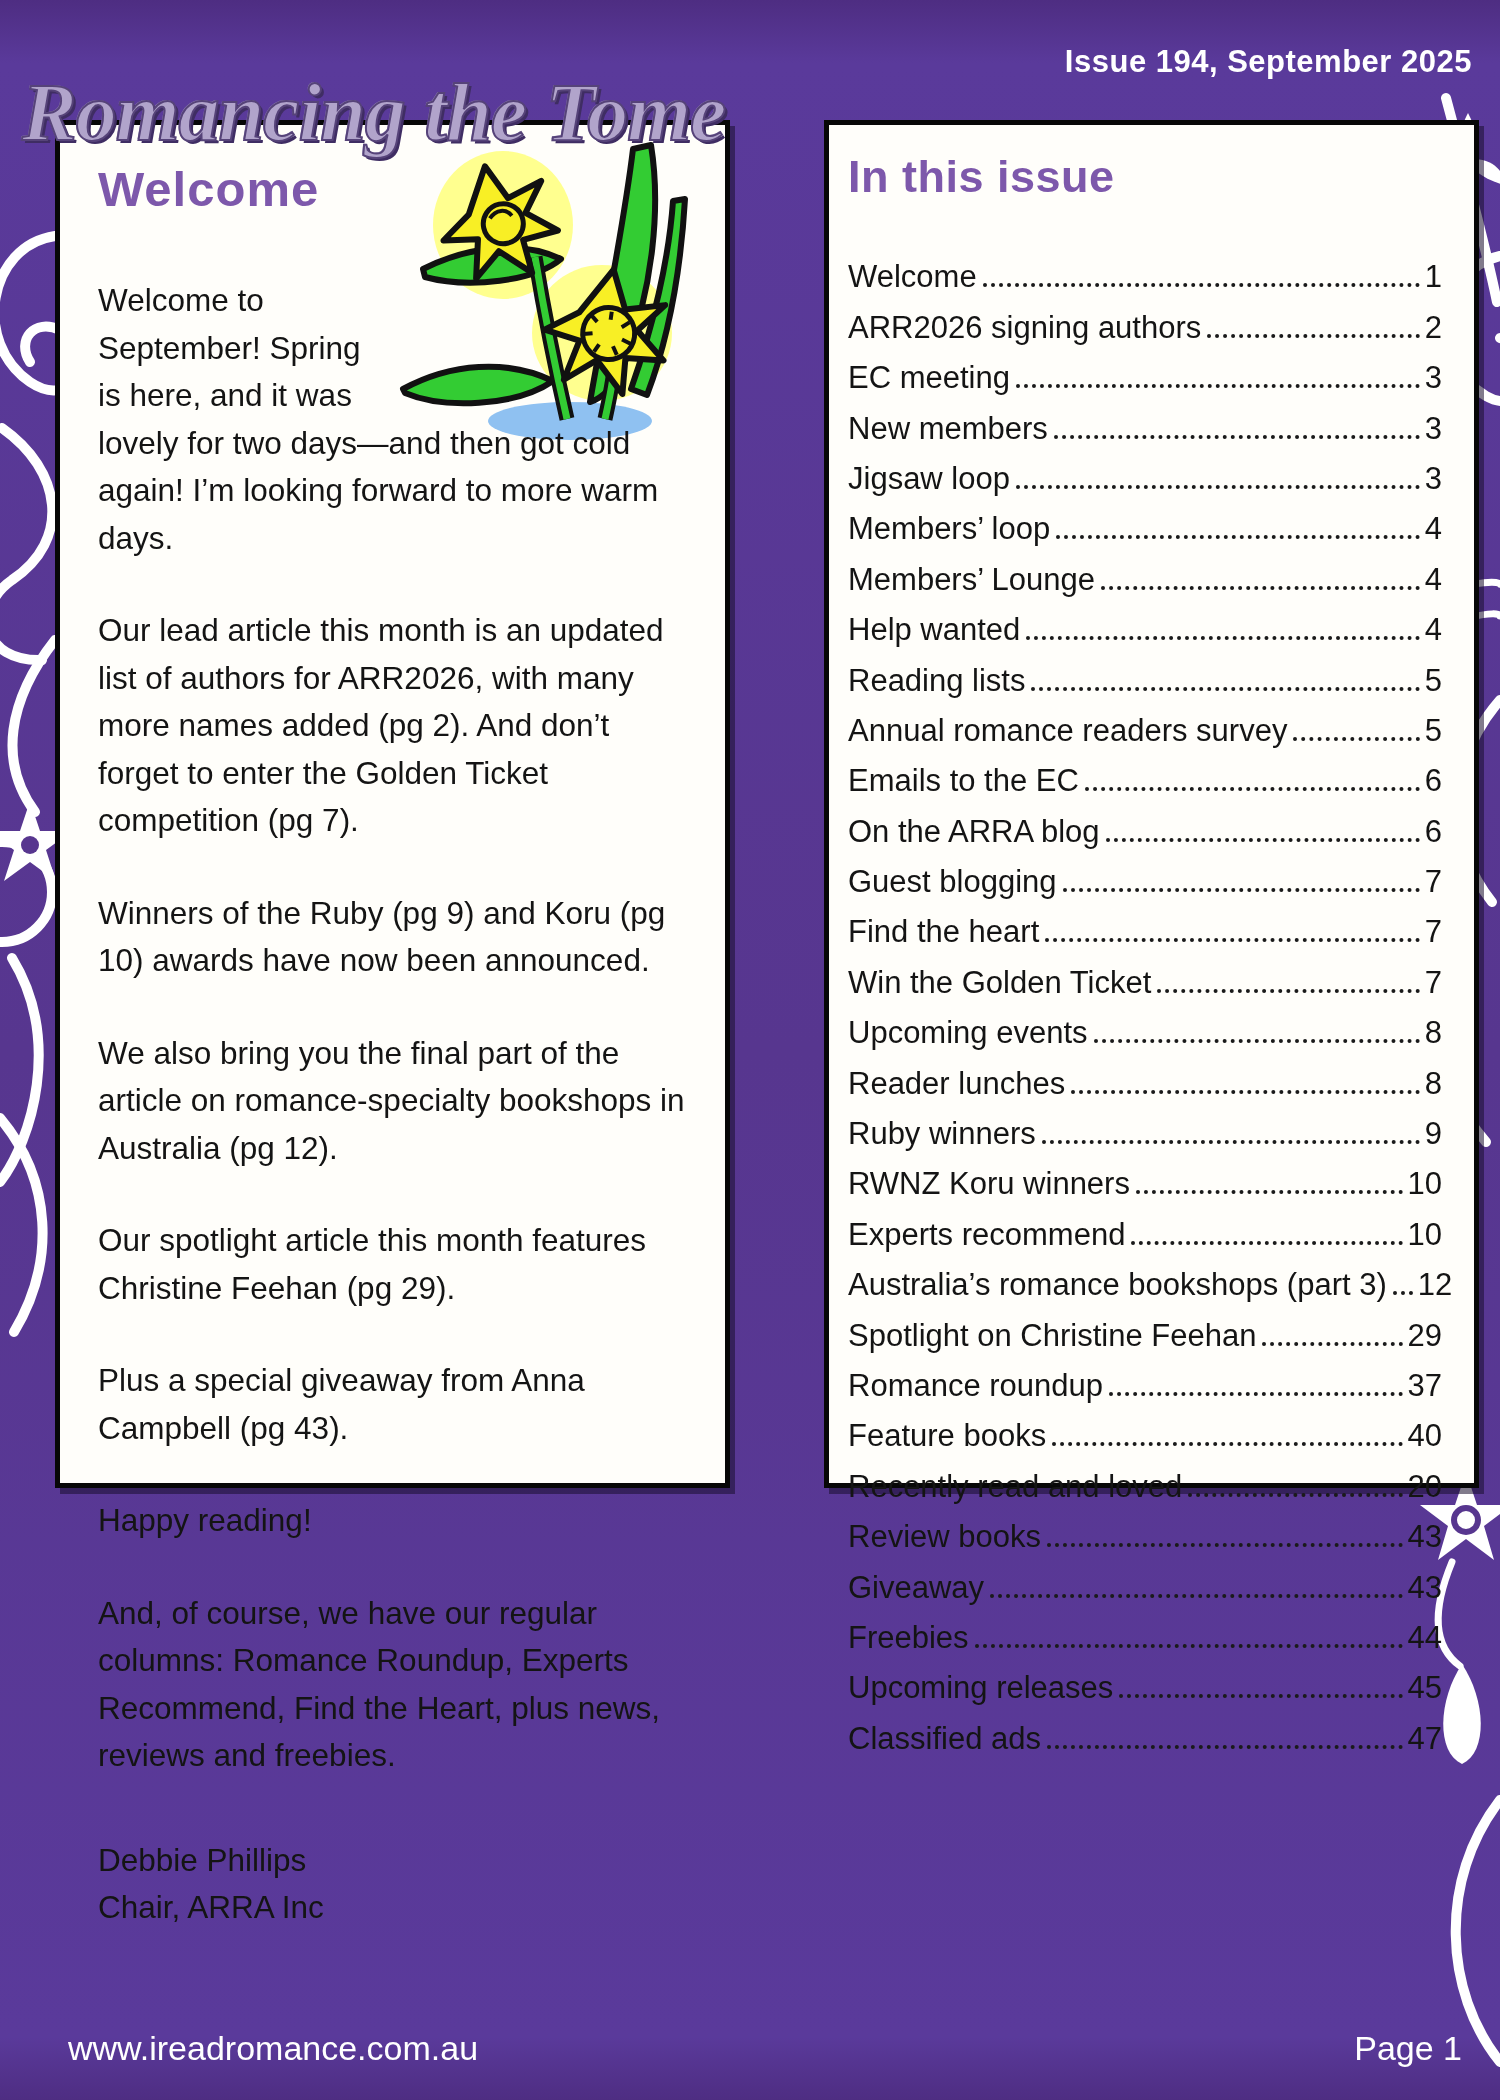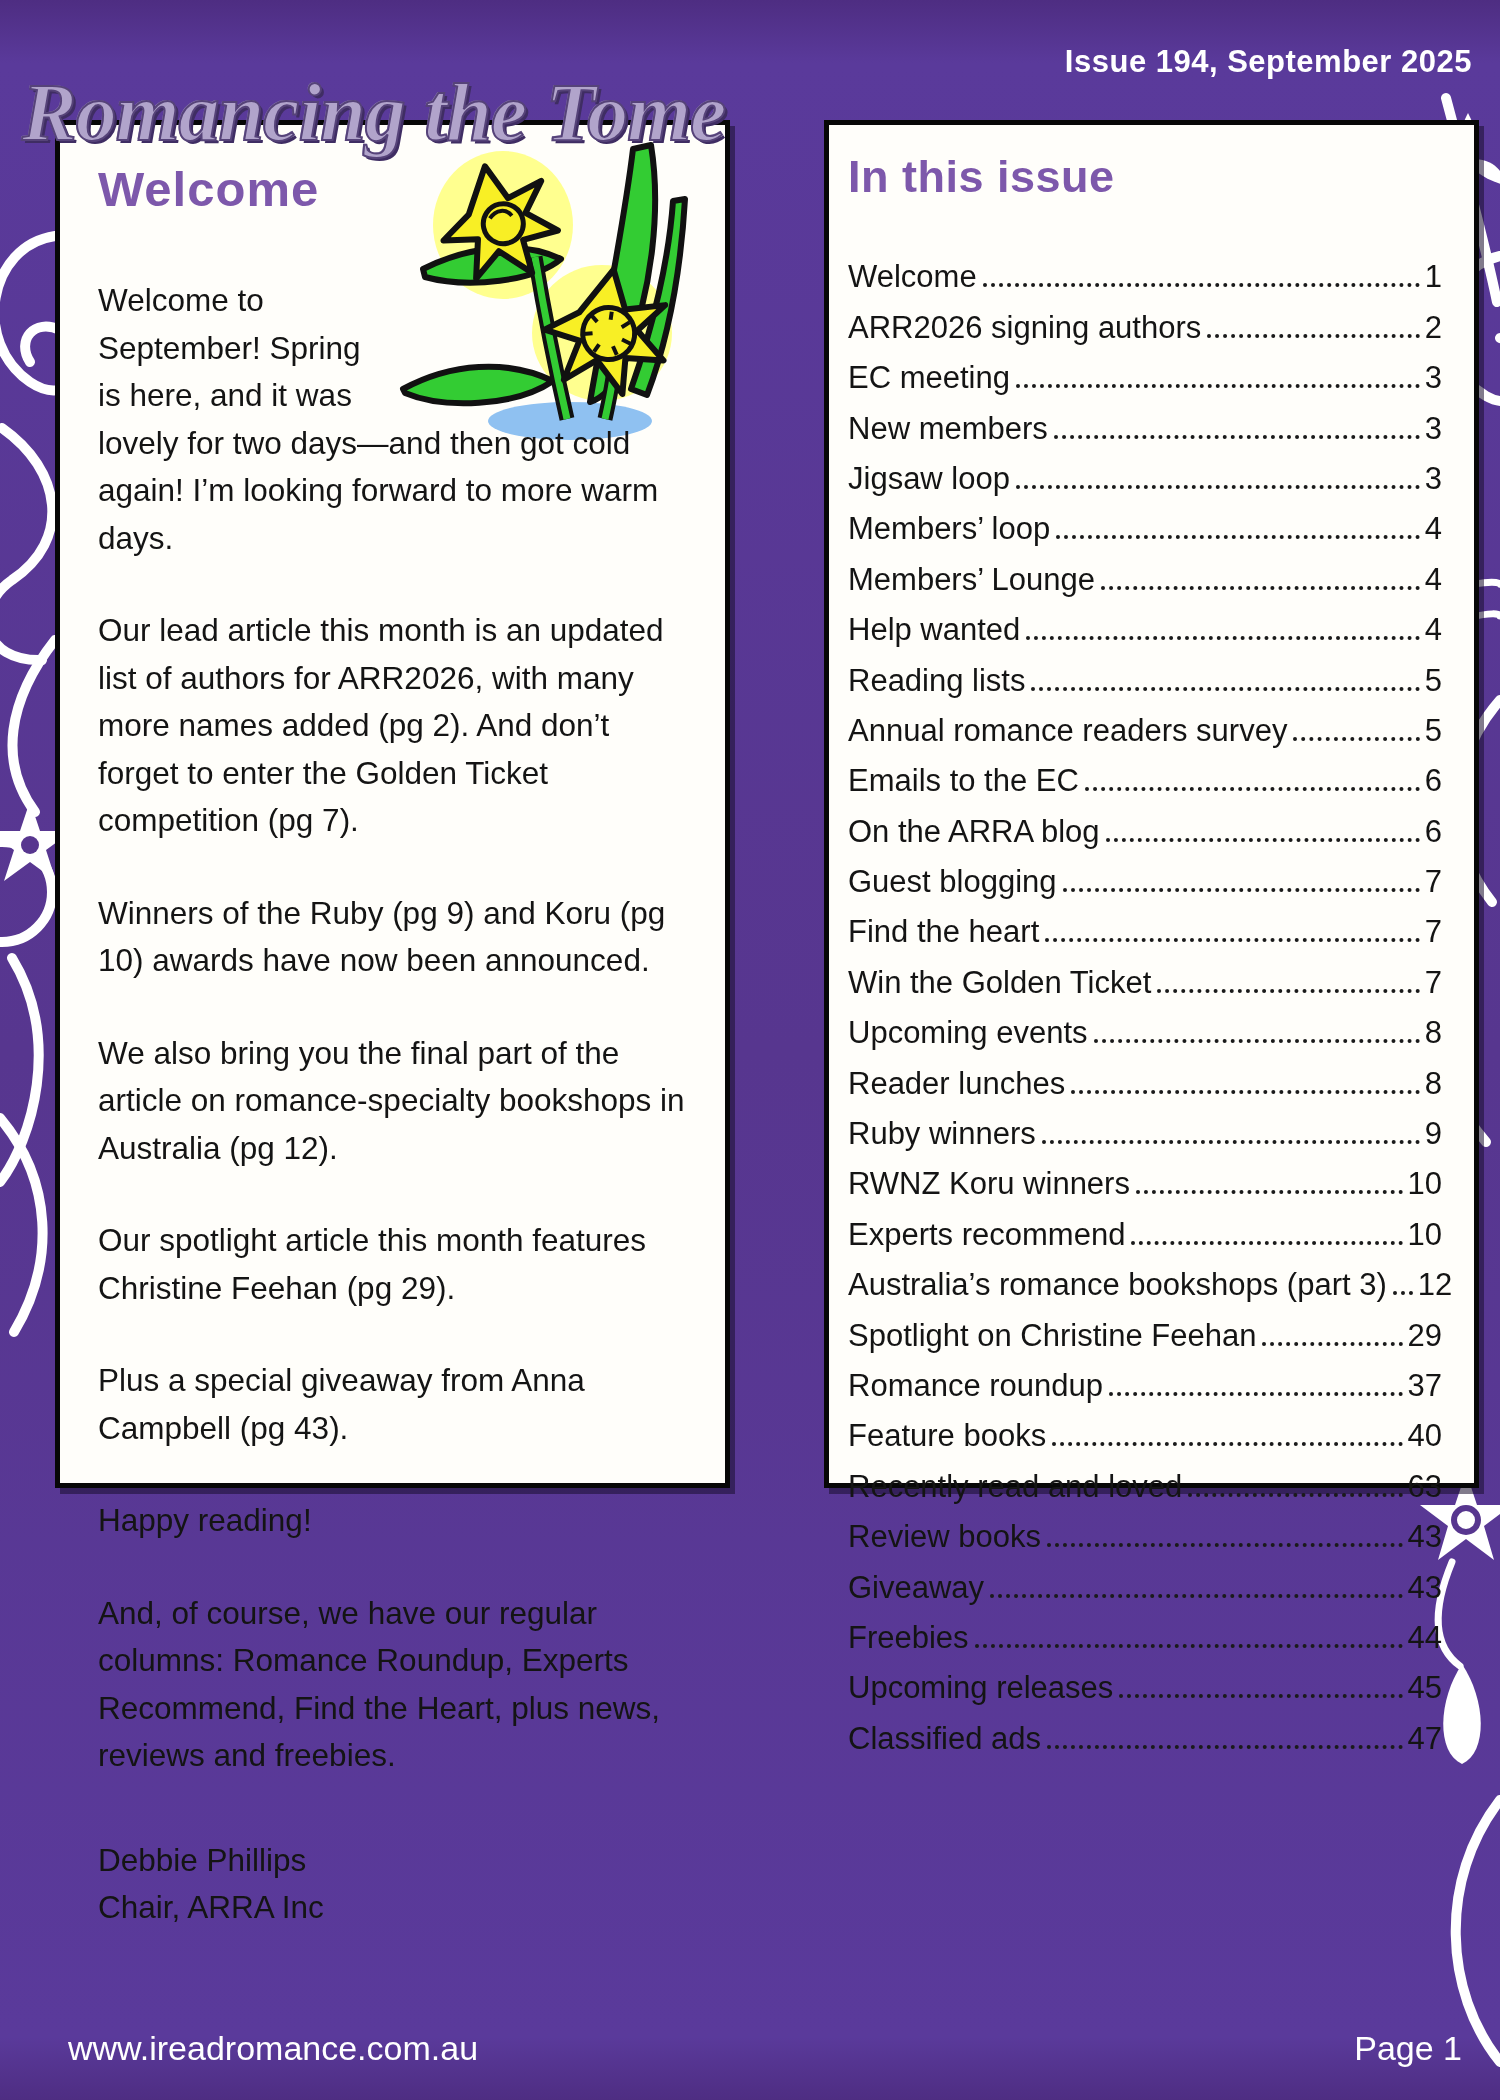--- a/index.html
+++ b/index.html
@@ -256,21 +256,21 @@
         <span class="toc-page">37</span>
       </div>
         <div class="toc-row">
         <span class="toc-label">Feature books</span>
         <span class="toc-leader"></span>
         <span class="toc-page">40</span>
       </div>
         <div class="toc-row">
         <span class="toc-label">Recently read and loved</span>
         <span class="toc-leader"></span>
-        <span class="toc-page">63</span>
+        <span class="toc-page">20</span>
       </div>
         <div class="toc-row">
         <span class="toc-label">Review books</span>
         <span class="toc-leader"></span>
         <span class="toc-page">43</span>
       </div>
         <div class="toc-row">
         <span class="toc-label">Giveaway</span>
         <span class="toc-leader"></span>
         <span class="toc-page">43</span>

